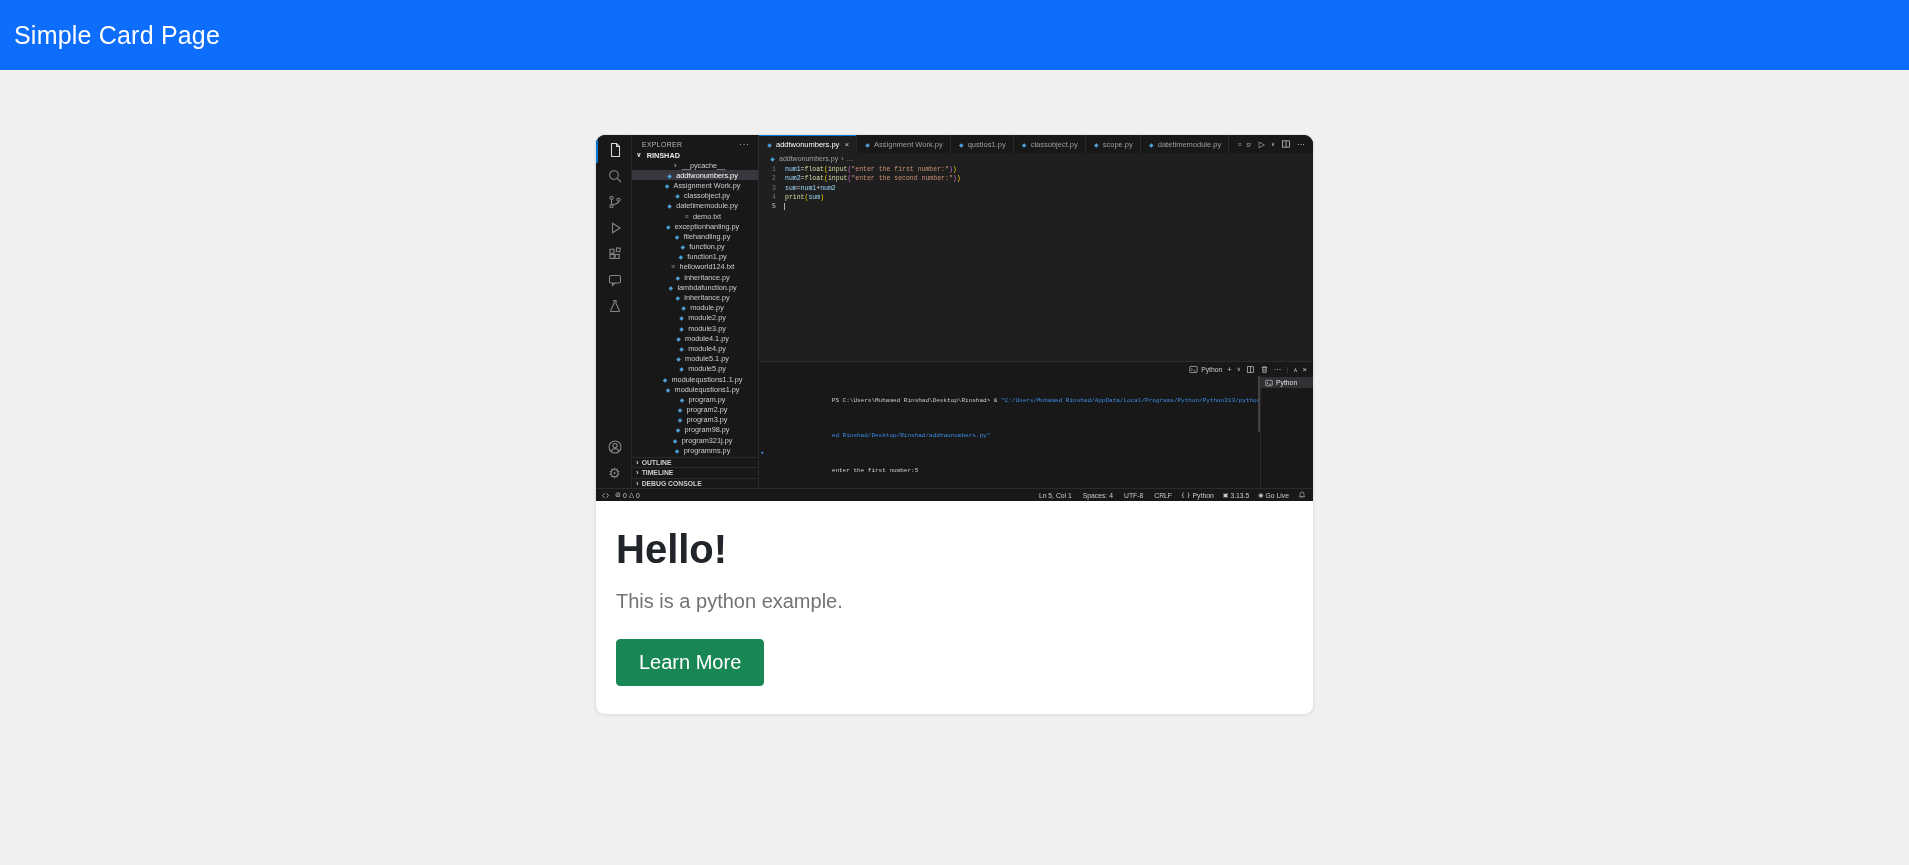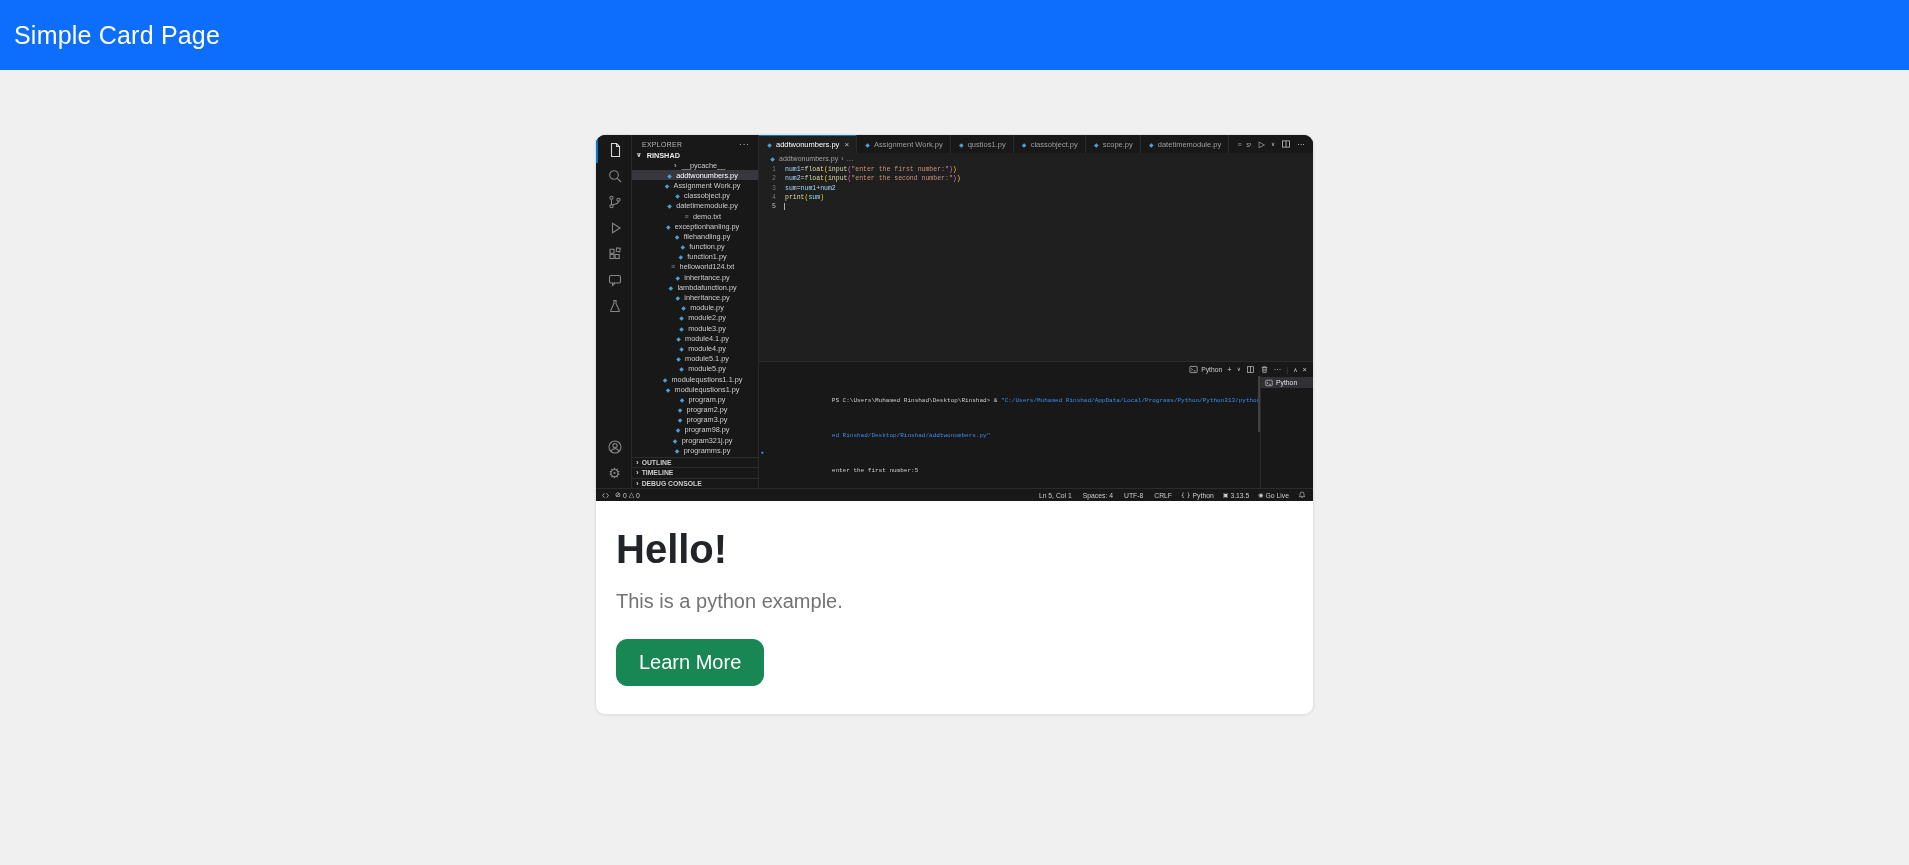--- a/index.html
+++ b/index.html
@@ -10,21 +10,21 @@
   .navbar { height:70px; background:#0d6efd; display:flex; align-items:center; padding:0 14px; }
   .navbar .brand { color:#ffffff; font-size:25px; letter-spacing:.2px; }
 
   
   .card { width:719px; margin:64px auto 0; background:#ffffff; border:1px solid #e2e2e2;
           border-radius:10px; overflow:hidden; box-shadow:0 1px 3px rgba(0,0,0,.06); }
   .card-body { padding:26px 20px 28px; }
   .card-body h1 { font-size:40px; font-weight:600; color:#212529; margin-bottom:18px; }
   .card-body p { font-size:20px; color:#737373; margin-bottom:26px; }
   .btn-success { display:inline-block; background:#198754; color:#fff; border:1px solid #198754;
-                 font-size:20px; font-family:inherit; padding:11px 22px; border-radius:11px; cursor:pointer; }
+                 font-size:20px; font-family:inherit; padding:11px 22px; border-radius:4px; cursor:pointer; }
 
   
   .vscode { width:717px; height:366px; background:#1f1f1f; display:flex; flex-direction:column;
             font-size:7.5px; color:#cccccc; position:relative; }
   .vs-main { flex:1; display:flex; min-height:0; }
 
   
   .activitybar { width:36px; background:#181818; border-right:1px solid #2b2b2b; display:flex;
                  flex-direction:column; justify-content:space-between; align-items:stretch; padding:2px 0; }
   .ab-icon { height:26px; display:flex; align-items:center; justify-content:center; color:#868686; border-left:2px solid transparent; }

